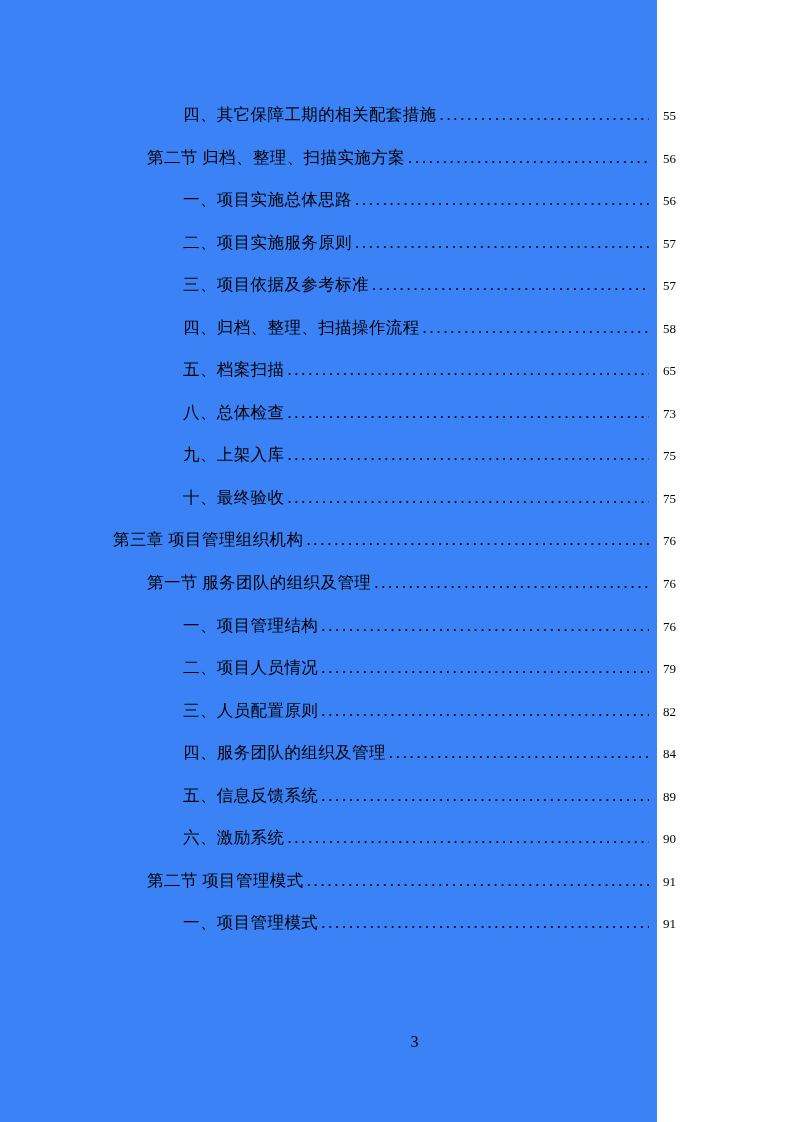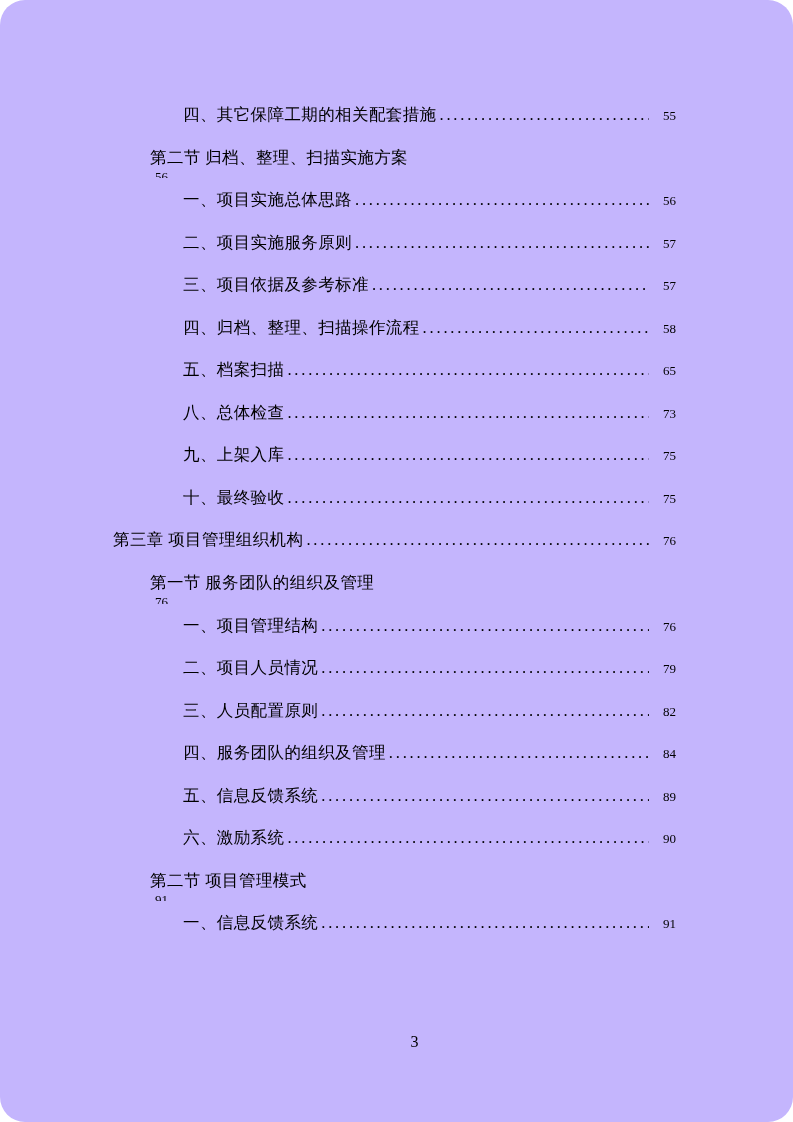--- a/index.html
+++ b/index.html
@@ -5,39 +5,38 @@
   * { margin: 0; padding: 0; box-sizing: border-box; }
   html, body {
     width: 793px; height: 1122px;
     background: #ffffff;
     font-family: "Liberation Serif", "DejaVu Serif", serif;
     color: #000000;
     overflow: hidden;
   }
   .page {
     position: relative;
-    width: 793px; height: 1122px;
-    background: #c4b5fd;
-    border-radius: 25px;
+    width: 657px; height: 1122px;
+    background: #3b82f6;
   }
   .toc {
     position: absolute;
     top: 93px;
     left: 113px;
     width: 563px; 
   }
   .toc-row {
     display: flex;
     align-items: baseline;
     height: 42.55px;
     padding-top: 11px;
     overflow: hidden;
   }
   .level-chapter { padding-left: 0; }
-  .level-section { padding-left: 34px; flex-direction: column; }
+  .level-section { padding-left: 34px; }
   .level-item    { padding-left: 70px; }
   .toc-title {
     font-size: 16.5px;
     white-space: nowrap;
     flex: 0 0 auto;
     letter-spacing: 0.4px;
   }
   .toc-leader {
     flex: 1 1 auto;
     min-width: 0;
@@ -164,21 +163,21 @@
     <span class="toc-title">六、激励系统</span>
     <span class="toc-leader"></span>
     <span class="toc-page">90</span>
   </div>
       <div class="toc-row level-section">
     <span class="toc-title">第二节 项目管理模式</span>
     <span class="toc-leader"></span>
     <span class="toc-page">91</span>
   </div>
       <div class="toc-row level-item">
-    <span class="toc-title">一、信息反馈系统</span>
+    <span class="toc-title">一、项目管理模式</span>
     <span class="toc-leader"></span>
     <span class="toc-page">91</span>
   </div>
     </div>
   <div class="footer">
     <span class="pagenum">3</span>
   </div>
 </div>
 
 </body></html>

